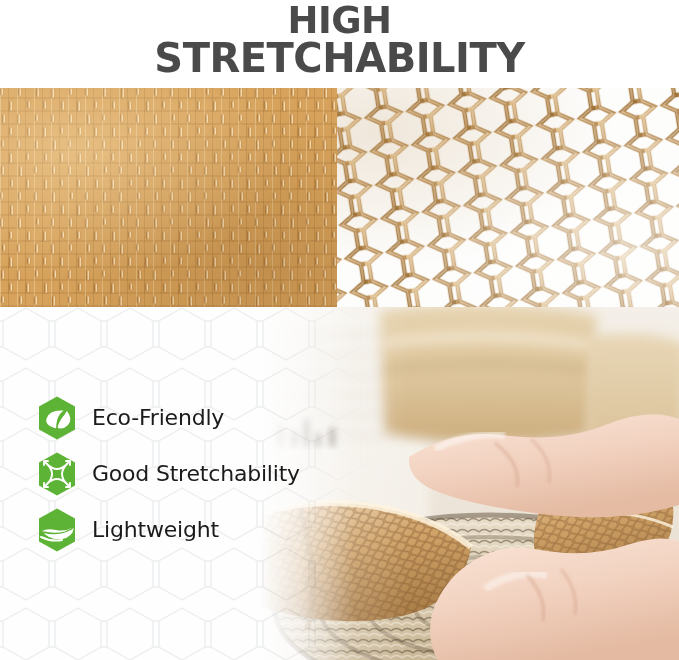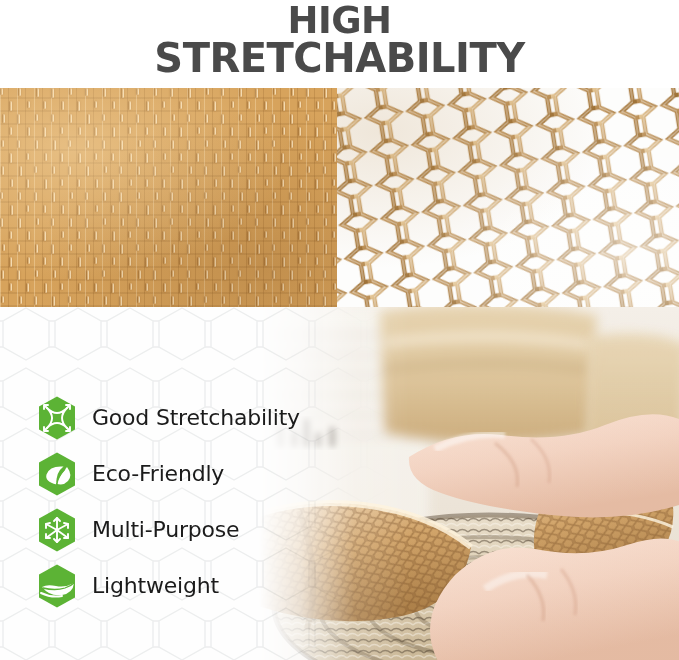--- a/index.html
+++ b/index.html
@@ -724,66 +724,44 @@
     </div>
   </div>
 
 
   <div class="features">
 
     <div class="feature-row">
       <div class="badge">
         <svg width="46" height="46" viewBox="0 0 46 46">
           <path d="M23 1.5 L41 11.5 L41 34.5 L23 44.5 L5 34.5 L5 11.5 Z" fill="#5cb335"></path>
+          <path d="M22.5 33.5 q-1 -12 7 -18 q-14 -1 -17 8 q-2 7 10 10 Z" fill="#ffffff"></path>
+          <path d="M33 16 q6 8 1 14 q-6 6 -12 2 q6 -10 11 -16 Z" fill="#ffffff"></path>
+          <path d="M22.5 34.5 q1 -9 8 -16" fill="none" stroke="#5cb335" stroke-width="1.6" stroke-linecap="round"></path>
+        </svg>
+      </div>
+      <span class="feature-label">Eco-Friendly</span>
+    </div>
+
+    <div class="feature-row">
+      <div class="badge">
+        <svg width="46" height="46" viewBox="0 0 46 46">
+          <path d="M23 1.5 L41 11.5 L41 34.5 L23 44.5 L5 34.5 L5 11.5 Z" fill="#5cb335"></path>
           <path d="M13 13 q10 10 0 20 q10 -10 20 0 q-10 -10 0 -20 q-10 10 -20 0 Z" fill="none" stroke="#ffffff" stroke-width="1.9" stroke-linejoin="round"></path>
           <g fill="none" stroke="#ffffff" stroke-width="1.9" stroke-linecap="round" stroke-linejoin="round">
             <path d="M13 13 L10 10 M10 14 L10 10 L14 10"></path>
             <path d="M33 13 L36 10 M32 10 L36 10 L36 14"></path>
             <path d="M13 33 L10 36 M10 32 L10 36 L14 36"></path>
             <path d="M33 33 L36 36 M32 36 L36 36 L36 32"></path>
           </g>
         </svg>
       </div>
       <span class="feature-label">Good Stretchability</span>
     </div>
 
-    <div class="feature-row">
-      <div class="badge">
-        <svg width="46" height="46" viewBox="0 0 46 46">
-          <path d="M23 1.5 L41 11.5 L41 34.5 L23 44.5 L5 34.5 L5 11.5 Z" fill="#5cb335"></path>
-          <path d="M22.5 33.5 q-1 -12 7 -18 q-14 -1 -17 8 q-2 7 10 10 Z" fill="#ffffff"></path>
-          <path d="M33 16 q6 8 1 14 q-6 6 -12 2 q6 -10 11 -16 Z" fill="#ffffff"></path>
-          <path d="M22.5 34.5 q1 -9 8 -16" fill="none" stroke="#5cb335" stroke-width="1.6" stroke-linecap="round"></path>
-        </svg>
-      </div>
-      <span class="feature-label">Eco-Friendly</span>
-    </div>
-
-    <div class="feature-row">
-      <div class="badge">
-        <svg width="46" height="46" viewBox="0 0 46 46">
-          <path d="M23 1.5 L41 11.5 L41 34.5 L23 44.5 L5 34.5 L5 11.5 Z" fill="#5cb335"></path>
-          <g fill="none" stroke="#ffffff" stroke-width="1.9" stroke-linecap="round" stroke-linejoin="round">
-            <path d="M23 23 L23 11"></path>
-            <path d="M20 14 L23 11 L26 14"></path>
-            <path d="M23 23 L12 17"></path>
-            <path d="M12 21 L12 17 L16 16"></path>
-            <path d="M23 23 L34 17"></path>
-            <path d="M30 16 L34 17 L34 21"></path>
-            <path d="M23 23 L12 31"></path>
-            <path d="M16 31 L12 31 L12 27"></path>
-            <path d="M23 23 L34 31"></path>
-            <path d="M34 27 L34 31 L30 31"></path>
-            <path d="M23 23 L23 35"></path>
-            <path d="M20 32 L23 35 L26 32"></path>
-          </g>
-        </svg>
-      </div>
-      <span class="feature-label">Multi-Purpose</span>
-    </div>
 
     <div class="feature-row">
       <div class="badge">
         <svg width="46" height="46" viewBox="0 0 46 46">
           <path d="M23 1.5 L41 11.5 L41 34.5 L23 44.5 L5 34.5 L5 11.5 Z" fill="#5cb335"></path>
           <path d="M8 24 q8 10 20 8 q11 -2 12 -12 q-9 5 -18 3 q-9 -2 -14 1 Z" fill="#ffffff"></path>
           <path d="M9 25 q12 3 22 0 q6 -2 9 -5" fill="none" stroke="#5cb335" stroke-width="1.3" stroke-linecap="round"></path>
           <path d="M7 30 q10 5 21 3" fill="none" stroke="#ffffff" stroke-width="2" stroke-linecap="round"></path>
         </svg>
       </div>

